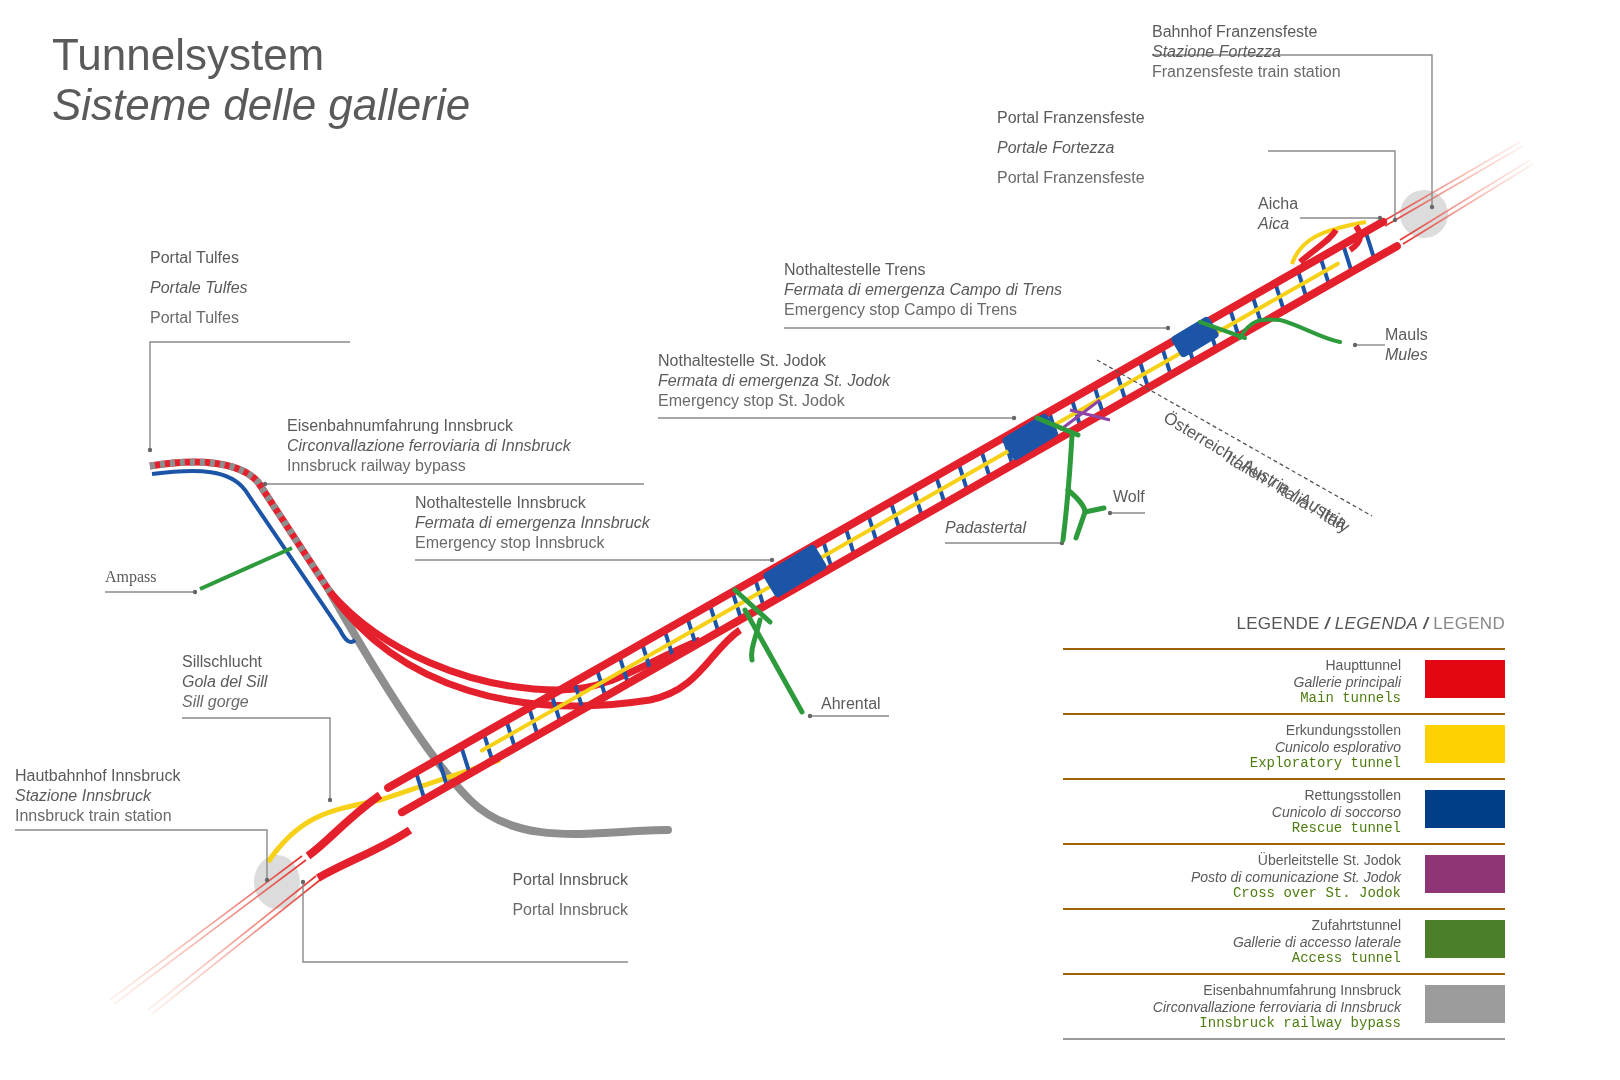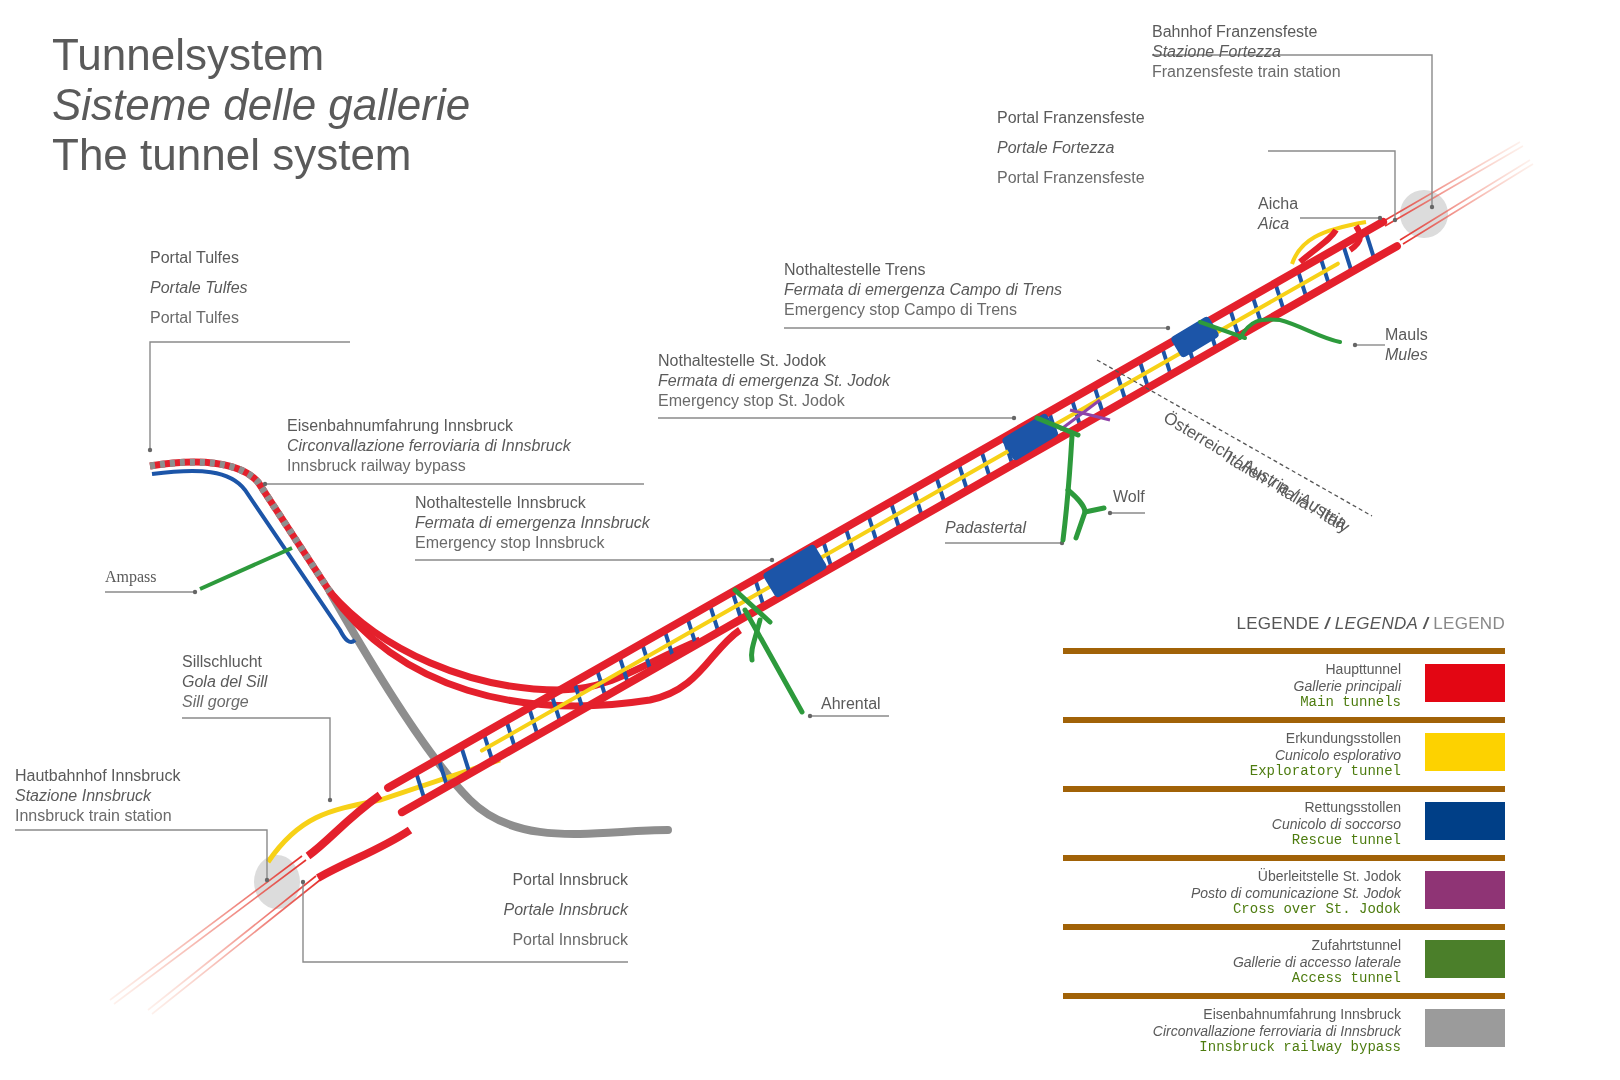--- a/index.html
+++ b/index.html
@@ -8,21 +8,21 @@
   .it{font-style:italic;}
   .title{left:52px;top:30px;font-size:44px;line-height:50px;color:#5a5a5a;}
   .title div{white-space:nowrap;}
   .portal{font-size:16px;line-height:30px;color:#5a5a5a;white-space:nowrap;}
   .lbl{font-size:16px;line-height:20px;color:#5a5a5a;white-space:nowrap;}
   .lbl .l3,.portal .l3{color:#6a6a6a;}
   .right{text-align:right;}
   svg#map{position:absolute;left:0;top:0;}
   .legend{left:1063px;top:612px;width:442px;}
   .legend-title{text-align:right;font-size:17px;line-height:24px;color:#555;letter-spacing:0.3px;}
-  .legend-row{position:relative;height:63px;border-top:6px solid #a16207;}
+  .legend-row{position:relative;height:63px;border-top:2px solid #a16207;}
   .legend-row:first-of-type{margin-top:12px;}
   .legend-text{position:absolute;right:104px;top:7px;text-align:right;font-size:14px;line-height:16.5px;color:#5a5a5a;white-space:nowrap;}
   .legend-text .l3{color:#4d7c0f;font-family:Liberation Mono, monospace;}
   .swatch{position:absolute;right:0;top:10px;width:80px;height:38px;}
 </style>
 </head>
 <body>
 
 <svg id="map" width="1568" height="1054" viewBox="0 0 1568 1054">
   <defs>
@@ -185,32 +185,30 @@
   </g>
     <g stroke="#2d9a3c" stroke-width="4" fill="none" stroke-linecap="round">
     <line x1="1200" y1="322" x2="1245" y2="338"></line>
     <path d="M1240 338 C 1250 320, 1260 318, 1280 320 C 1300 325, 1320 338, 1340 342"></path>
   </g>
   </svg>
 
 <div class="abs title">
   <div>Tunnelsystem</div>
   <div class="it">Sisteme delle gallerie</div>
-  <div>The tunnel system</div>
 </div>
 
 <div class="abs portal" style="left:150px;top:243px;">
   <div>Portal Tulfes</div>
   <div class="it">Portale Tulfes</div>
   <div class="l3">Portal Tulfes</div>
 </div>
 
 <div class="abs portal right" style="left:380px;top:865px;width:248px;">
   <div>Portal Innsbruck</div>
-  <div class="it">Portale Innsbruck</div>
   <div class="l3">Portal Innsbruck</div>
 </div>
 
 <div class="abs portal" style="left:997px;top:103px;">
   <div>Portal Franzensfeste</div>
   <div class="it">Portale Fortezza</div>
   <div class="l3">Portal Franzensfeste</div>
 </div>
 
 <div class="abs lbl" style="left:1152px;top:22px;">

